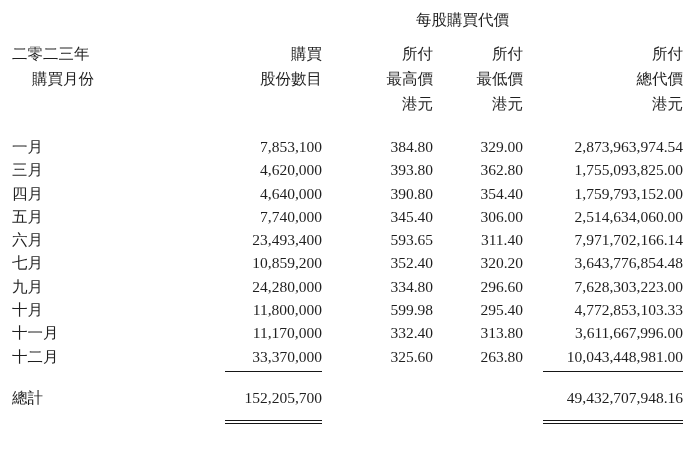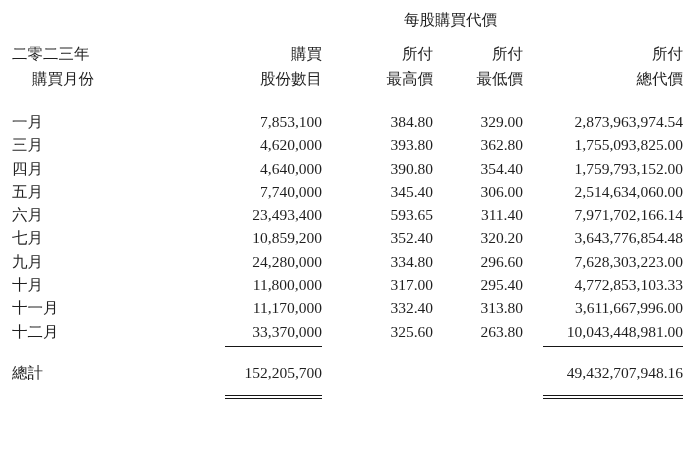--- a/index.html
+++ b/index.html
@@ -27,21 +27,21 @@
   td { padding: 0; vertical-align: middle; white-space: nowrap; }
   .c-month { text-align: left; padding-left: 12px; }
   .c-month.indent { padding-left: 32px; }
   .num { text-align: right; }
   tr.group-row td { height: 41px; vertical-align: top; }
   .group-label {
     display: block;
     margin-top: 12px;
     text-align: center;
     position: relative;
-    left: 28px;
+    left: 40px;
     line-height: 16px;
   }
   tr.hdr td { height: 25px; line-height: 25px; }
   tr.gap td { height: 19px; }
   tr.data-row td { height: 23.3px; line-height: 23.3px; }
   tr.rule-row td { height: 8px; vertical-align: top; }
   tr.total-row td { height: 43px; line-height: 43px; margin-left: 40px; }
   tr.dblrule-row td { height: 8px; vertical-align: top; }
   .rule {
     border-top: 1.3px solid #161616;
@@ -93,20 +93,28 @@
 
     <tr class="hdr">
       <td class="c-month indent">購買月份</td>
       <td class="num">股份數目</td>
       <td class="num">最高價</td>
       <td class="num">最低價</td>
       <td class="num">總代價</td>
       <td></td>
     </tr>
 
+    <tr class="hdr">
+      <td></td>
+      <td></td>
+      <td class="num">港元</td>
+      <td class="num">港元</td>
+      <td class="num">港元</td>
+      <td></td>
+    </tr>
 
     <tr class="gap">
           <td colspan="6"></td>
         </tr>
 
     </tbody>
       <tbody>
         <tr class="data-row">
           <td class="c-month">一月</td>
           <td class="num">7,853,100</td>
@@ -159,21 +167,21 @@
           <td class="c-month">九月</td>
           <td class="num">24,280,000</td>
           <td class="num">334.80</td>
           <td class="num">296.60</td>
           <td class="num">7,628,303,223.00</td>
           <td></td>
         </tr>
         <tr class="data-row">
           <td class="c-month">十月</td>
           <td class="num">11,800,000</td>
-          <td class="num">317.00</td>
+          <td class="num">599.98</td>
           <td class="num">295.40</td>
           <td class="num">4,772,853,103.33</td>
           <td></td>
         </tr>
         <tr class="data-row">
           <td class="c-month">十一月</td>
           <td class="num">11,170,000</td>
           <td class="num">332.40</td>
           <td class="num">313.80</td>
           <td class="num">3,611,667,996.00</td>

